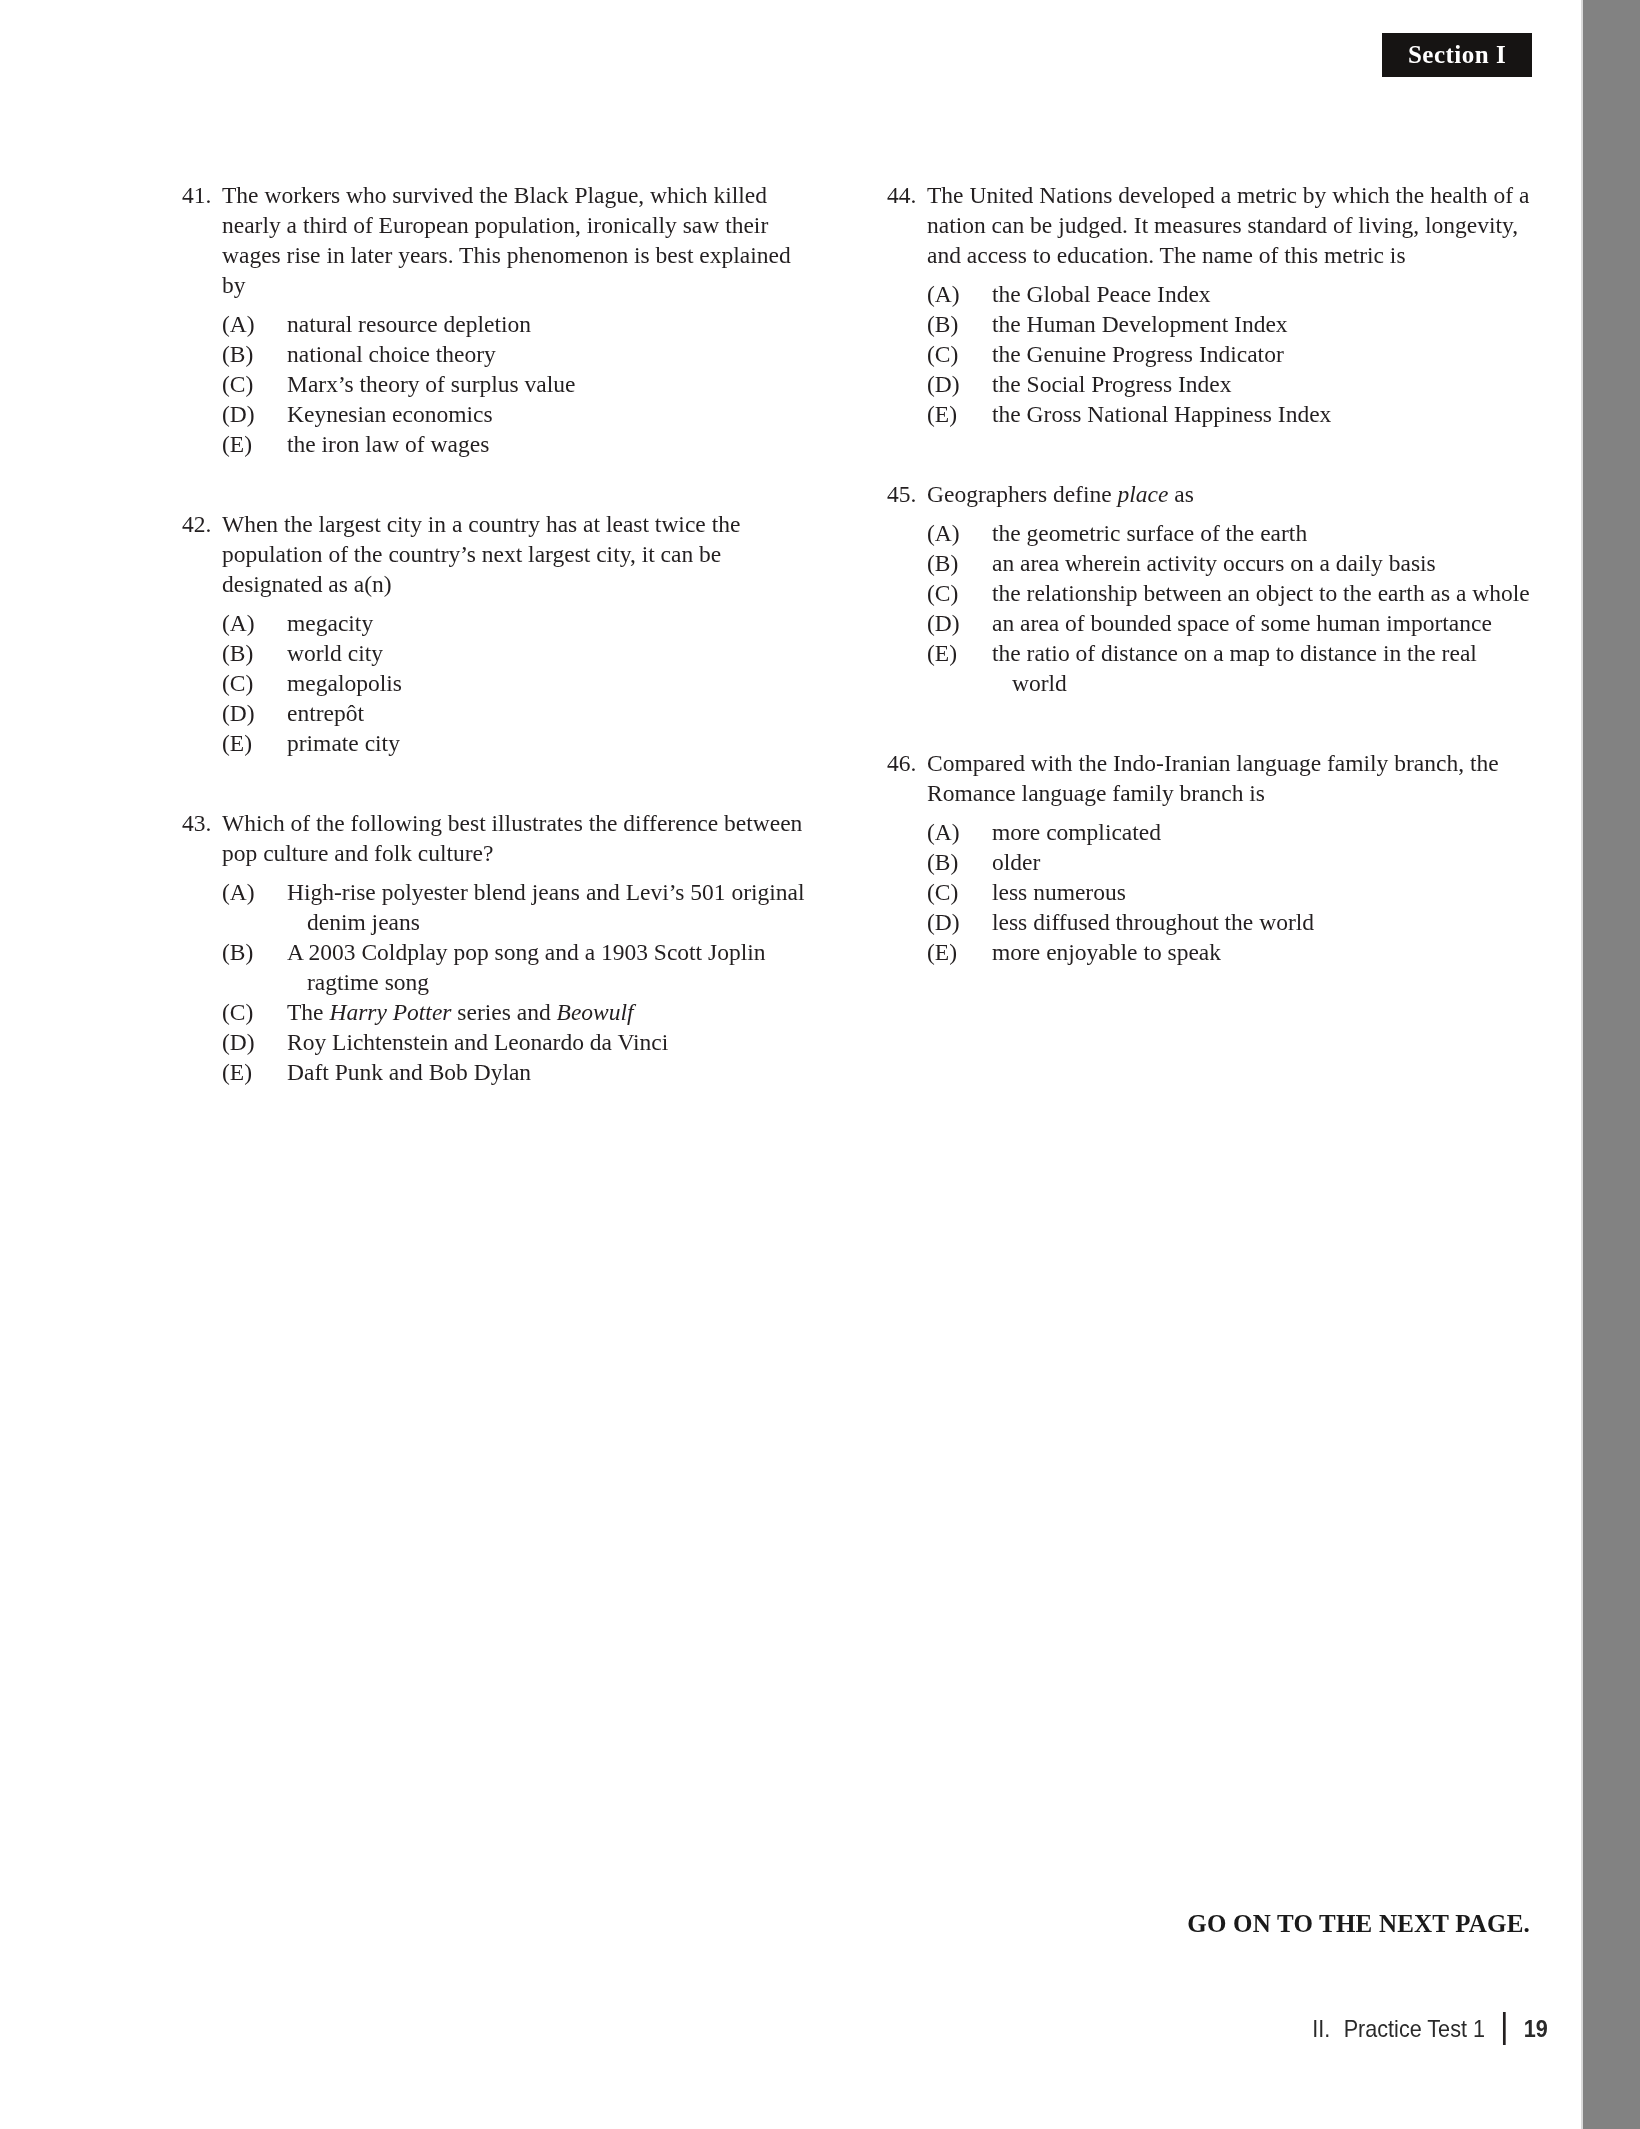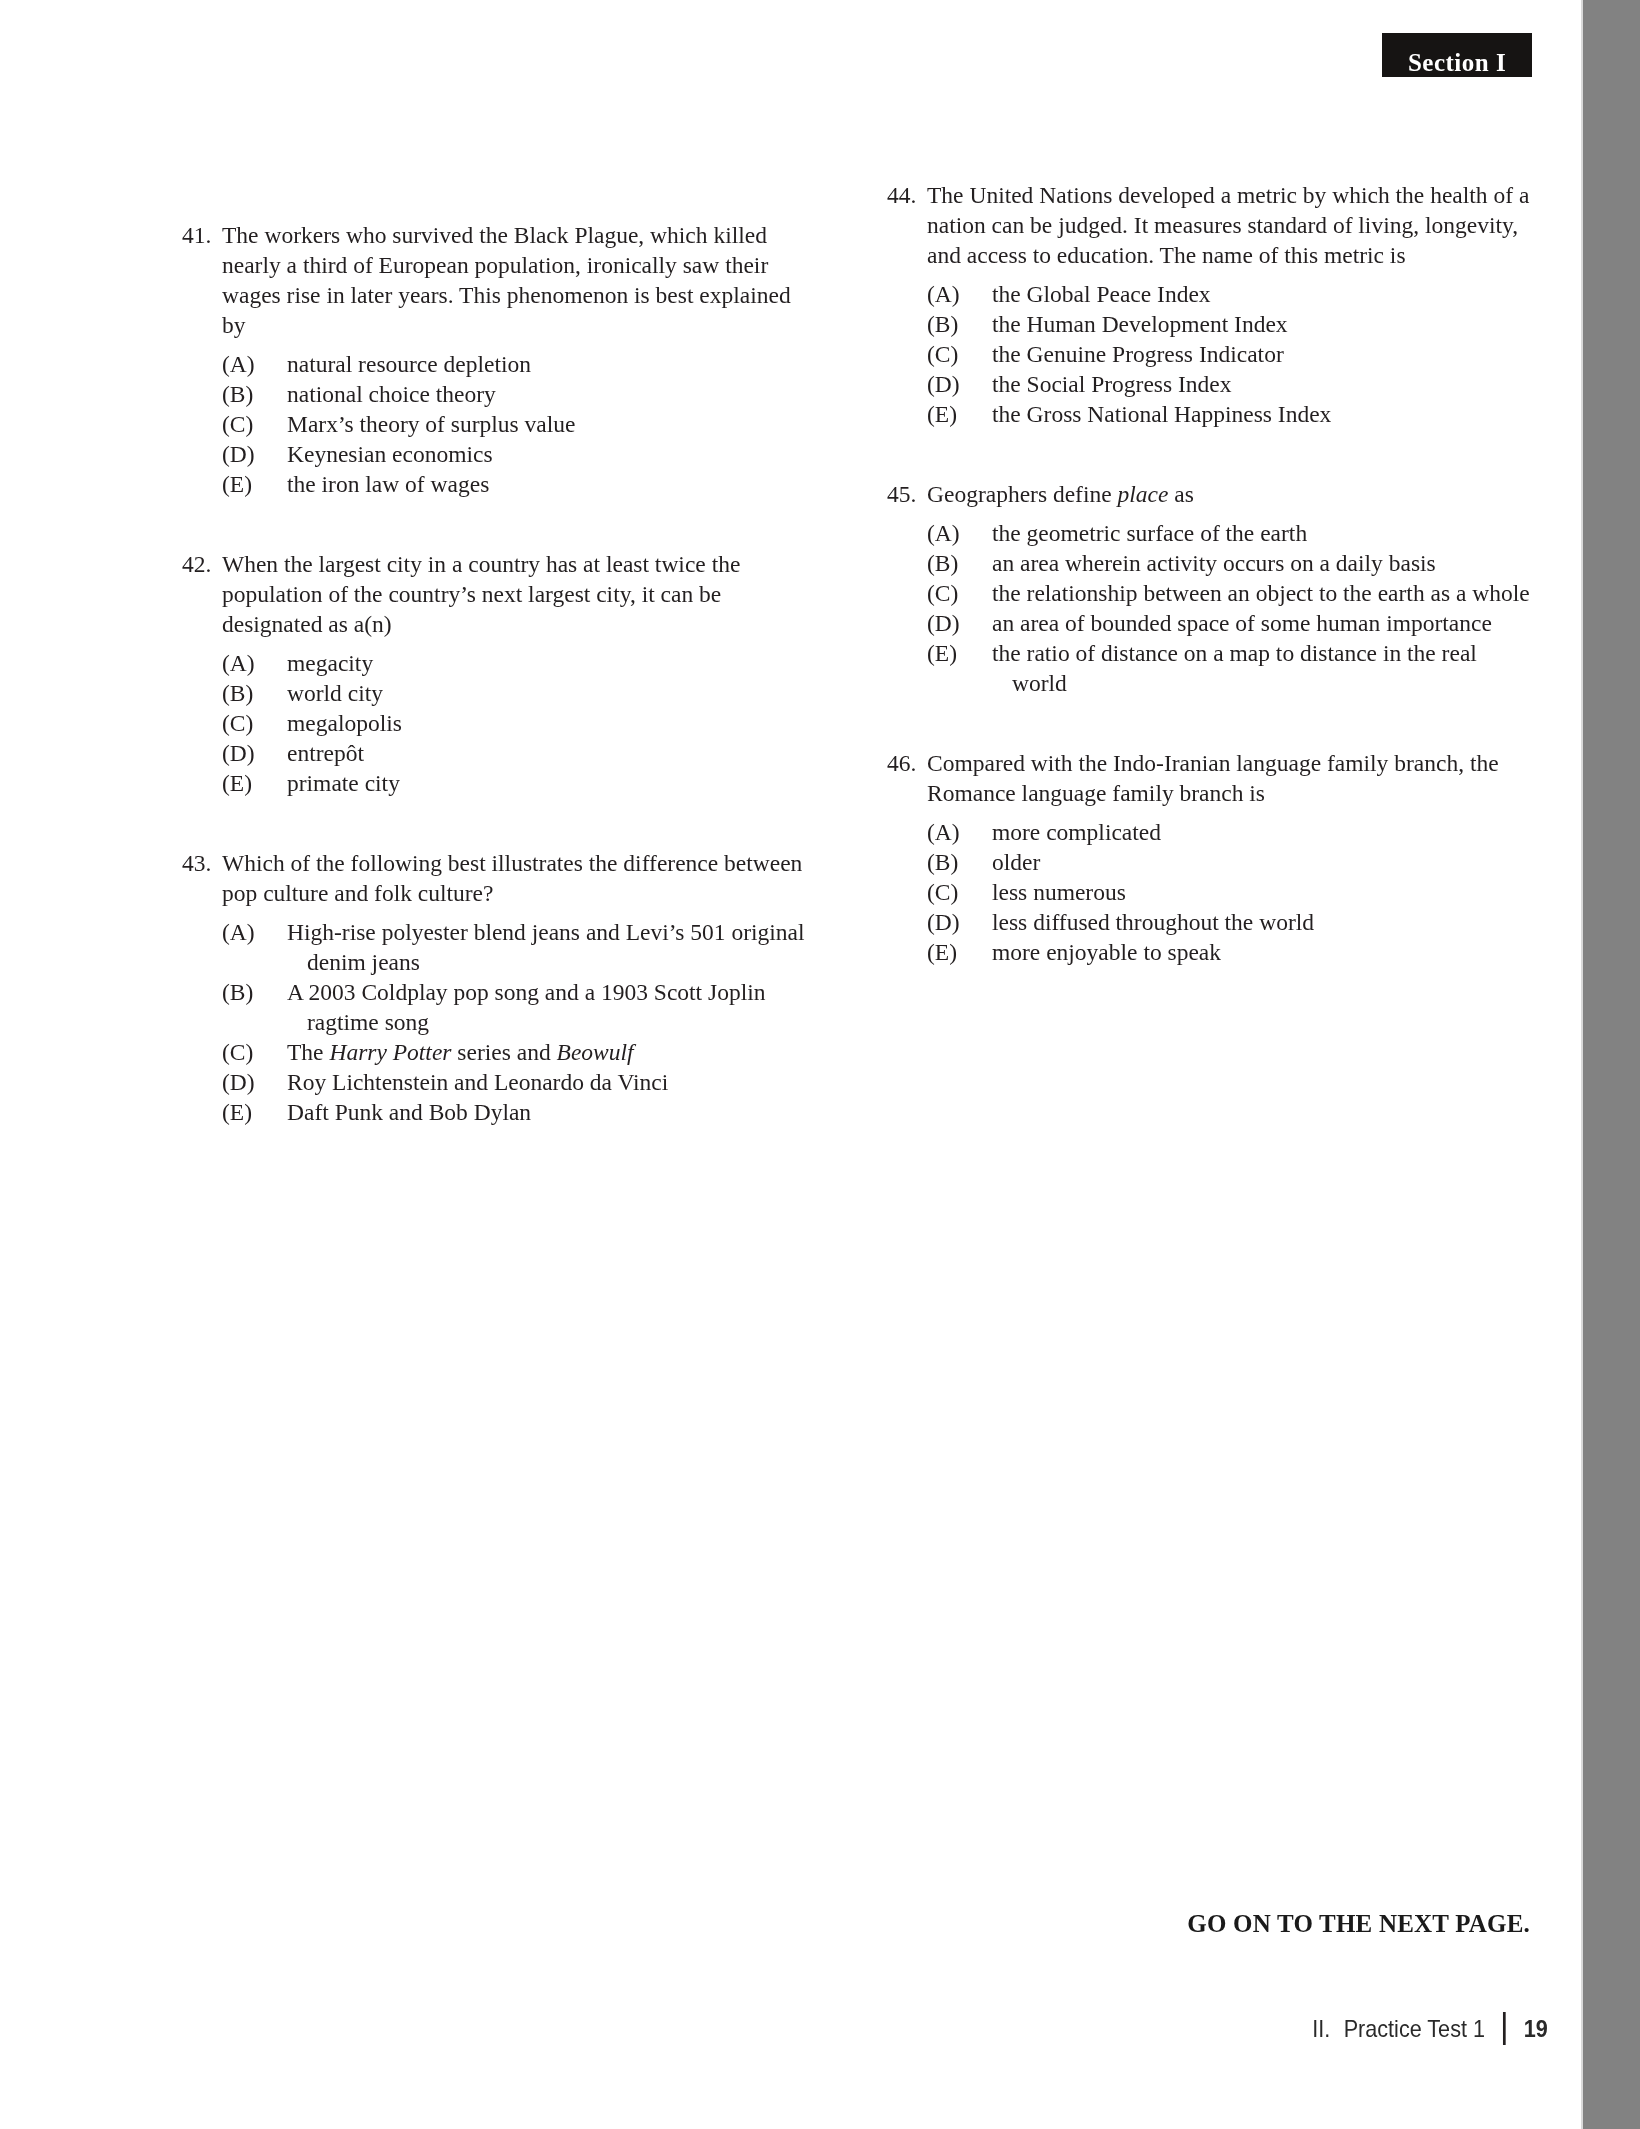--- a/index.html
+++ b/index.html
@@ -29,33 +29,33 @@
     position: absolute;
     left: 1382px;
     top: 33px;
     width: 150px;
     height: 44px;
     background: var(--badge_bg, #161413);
     color: #ffffff;
     font-weight: bold;
     font-size: 25px;
     display: flex;
-    align-items: flex-end;
+    align-items: center;
     justify-content: center;
     letter-spacing: 0.5px;
   }
 
   
   .main {
     position: absolute;
     left: 182px;
     top: 180px;
     display: flex;
   }
-  .col-left  { width: 633px; margin-right: 72px; margin-top: 40px; }
+  .col-left  { width: 633px; margin-right: 72px; }
   .col-right { width: 645px; }
 
   .question {
     position: relative;
     padding-left: 40px;
     font-size: 23.5px;
     line-height: 30px;
     margin-bottom: 50px;
   }
   .qnum {

